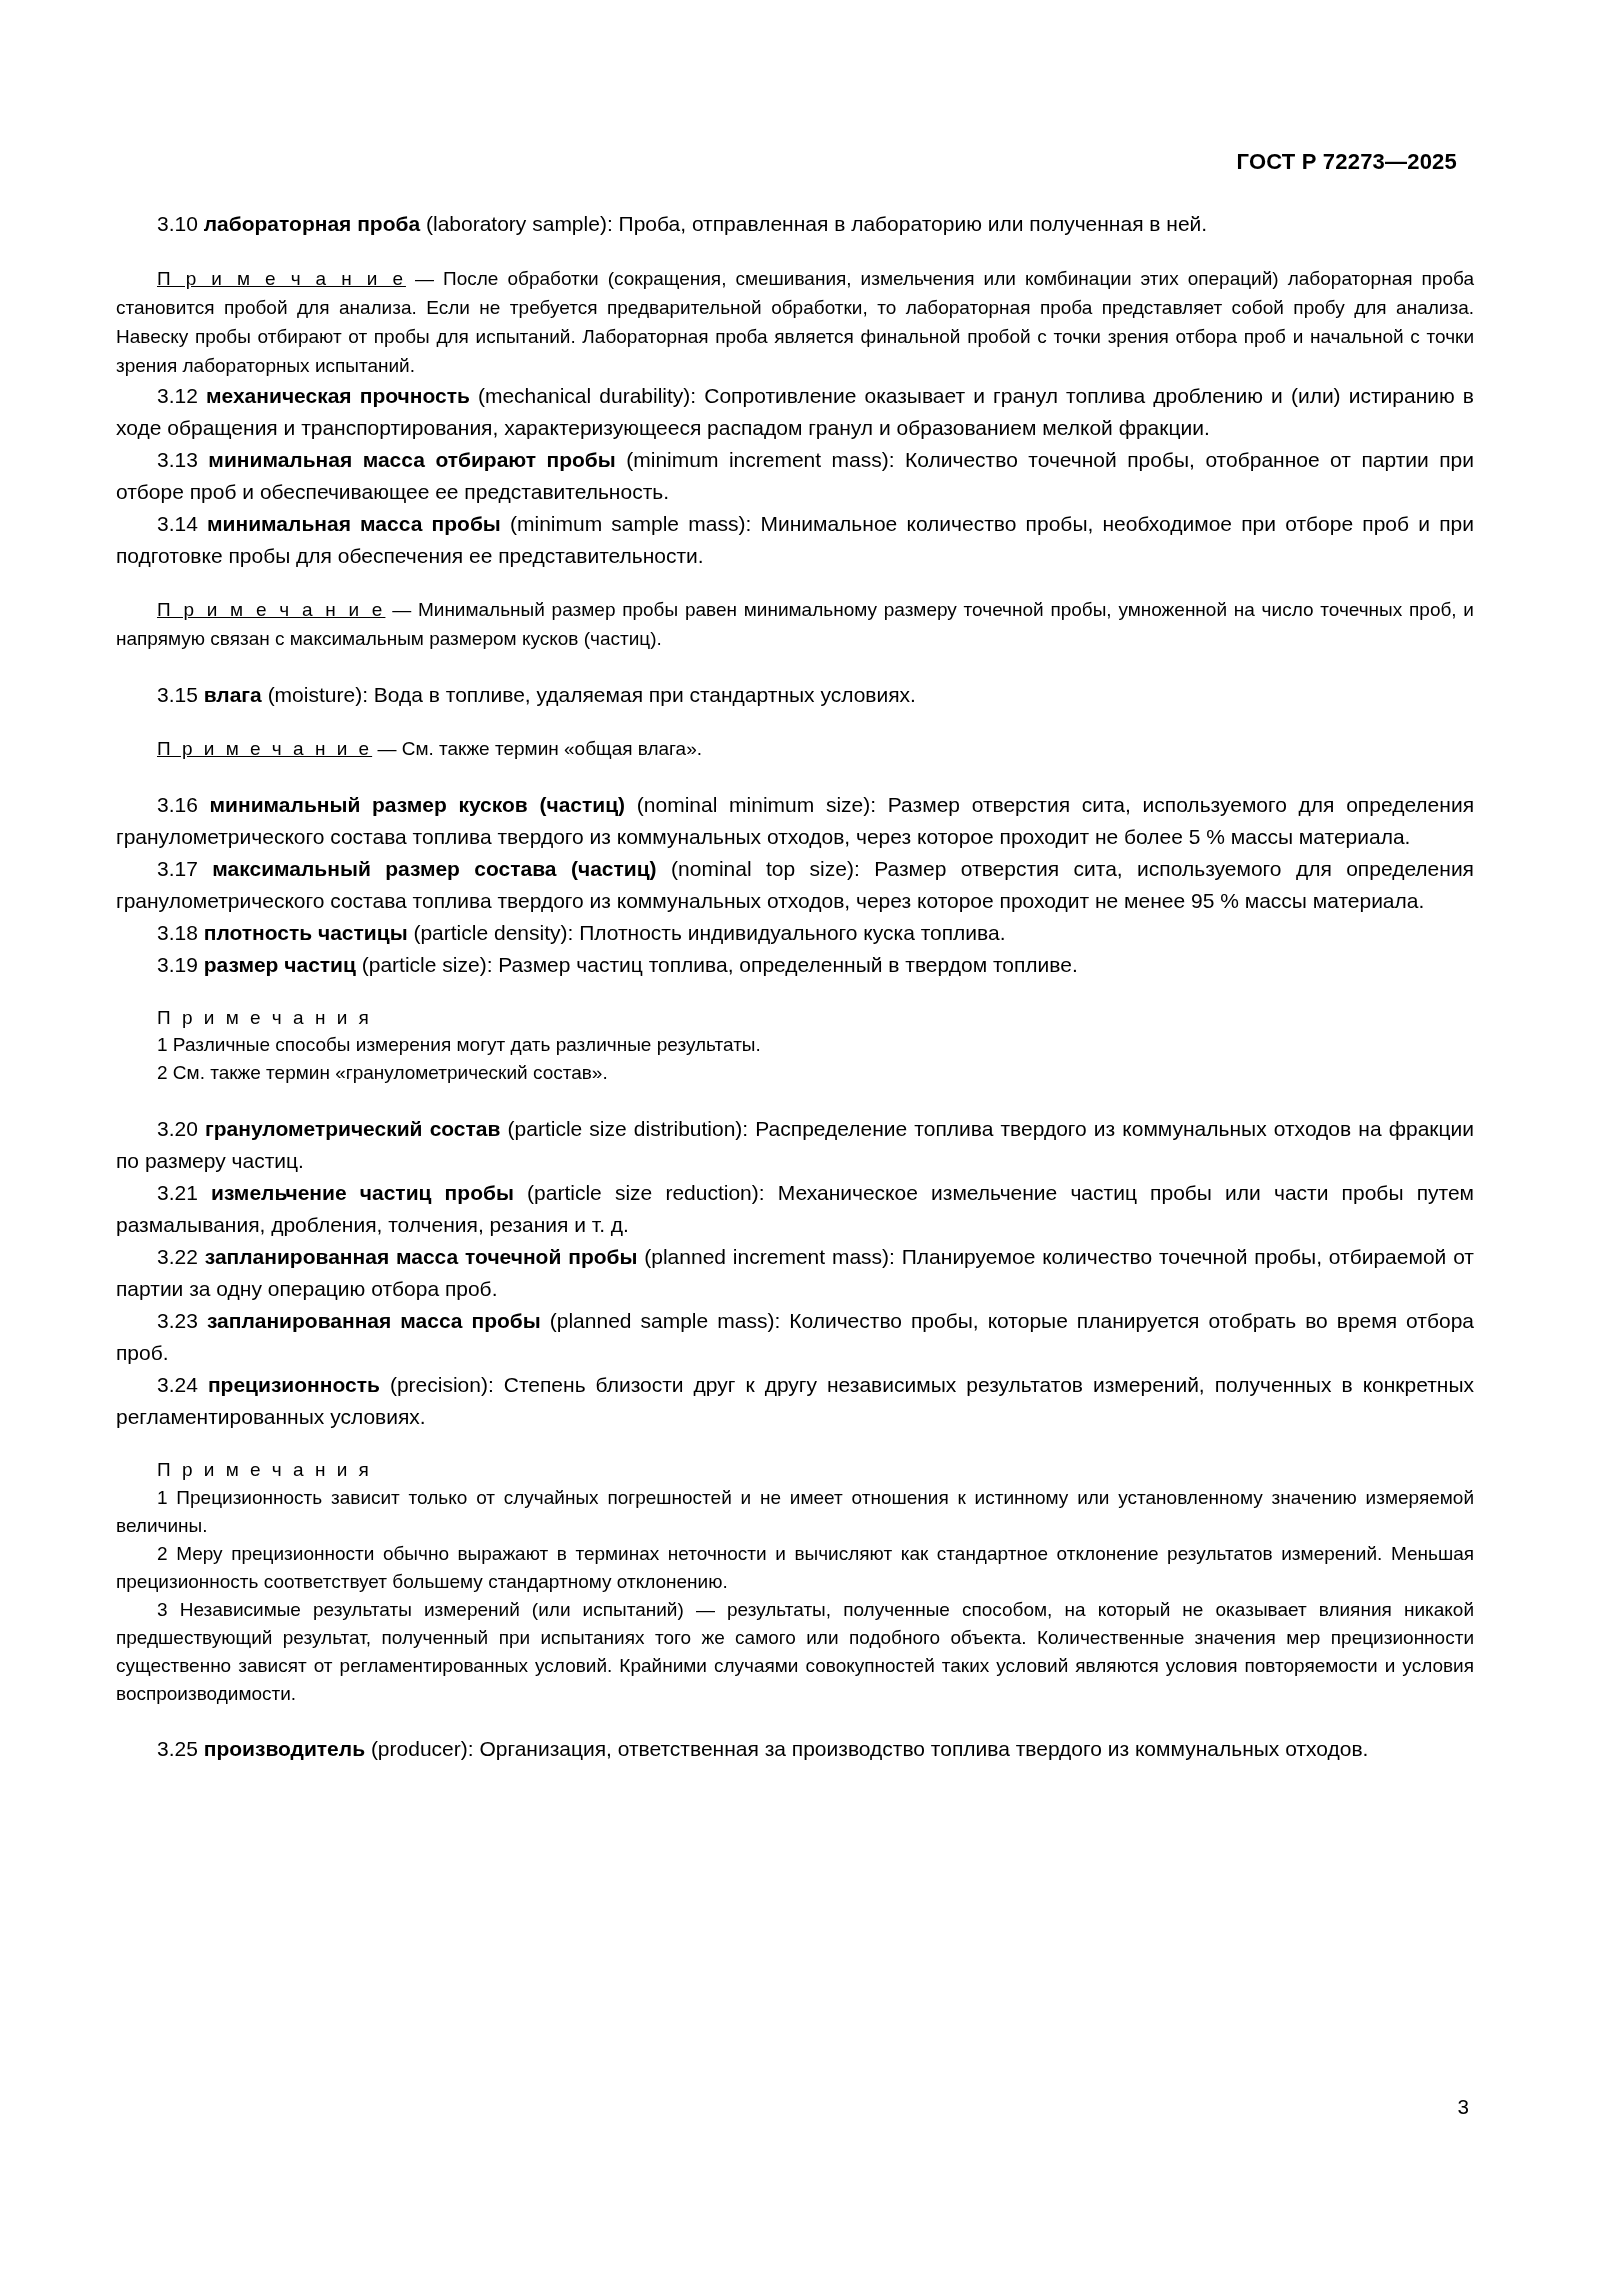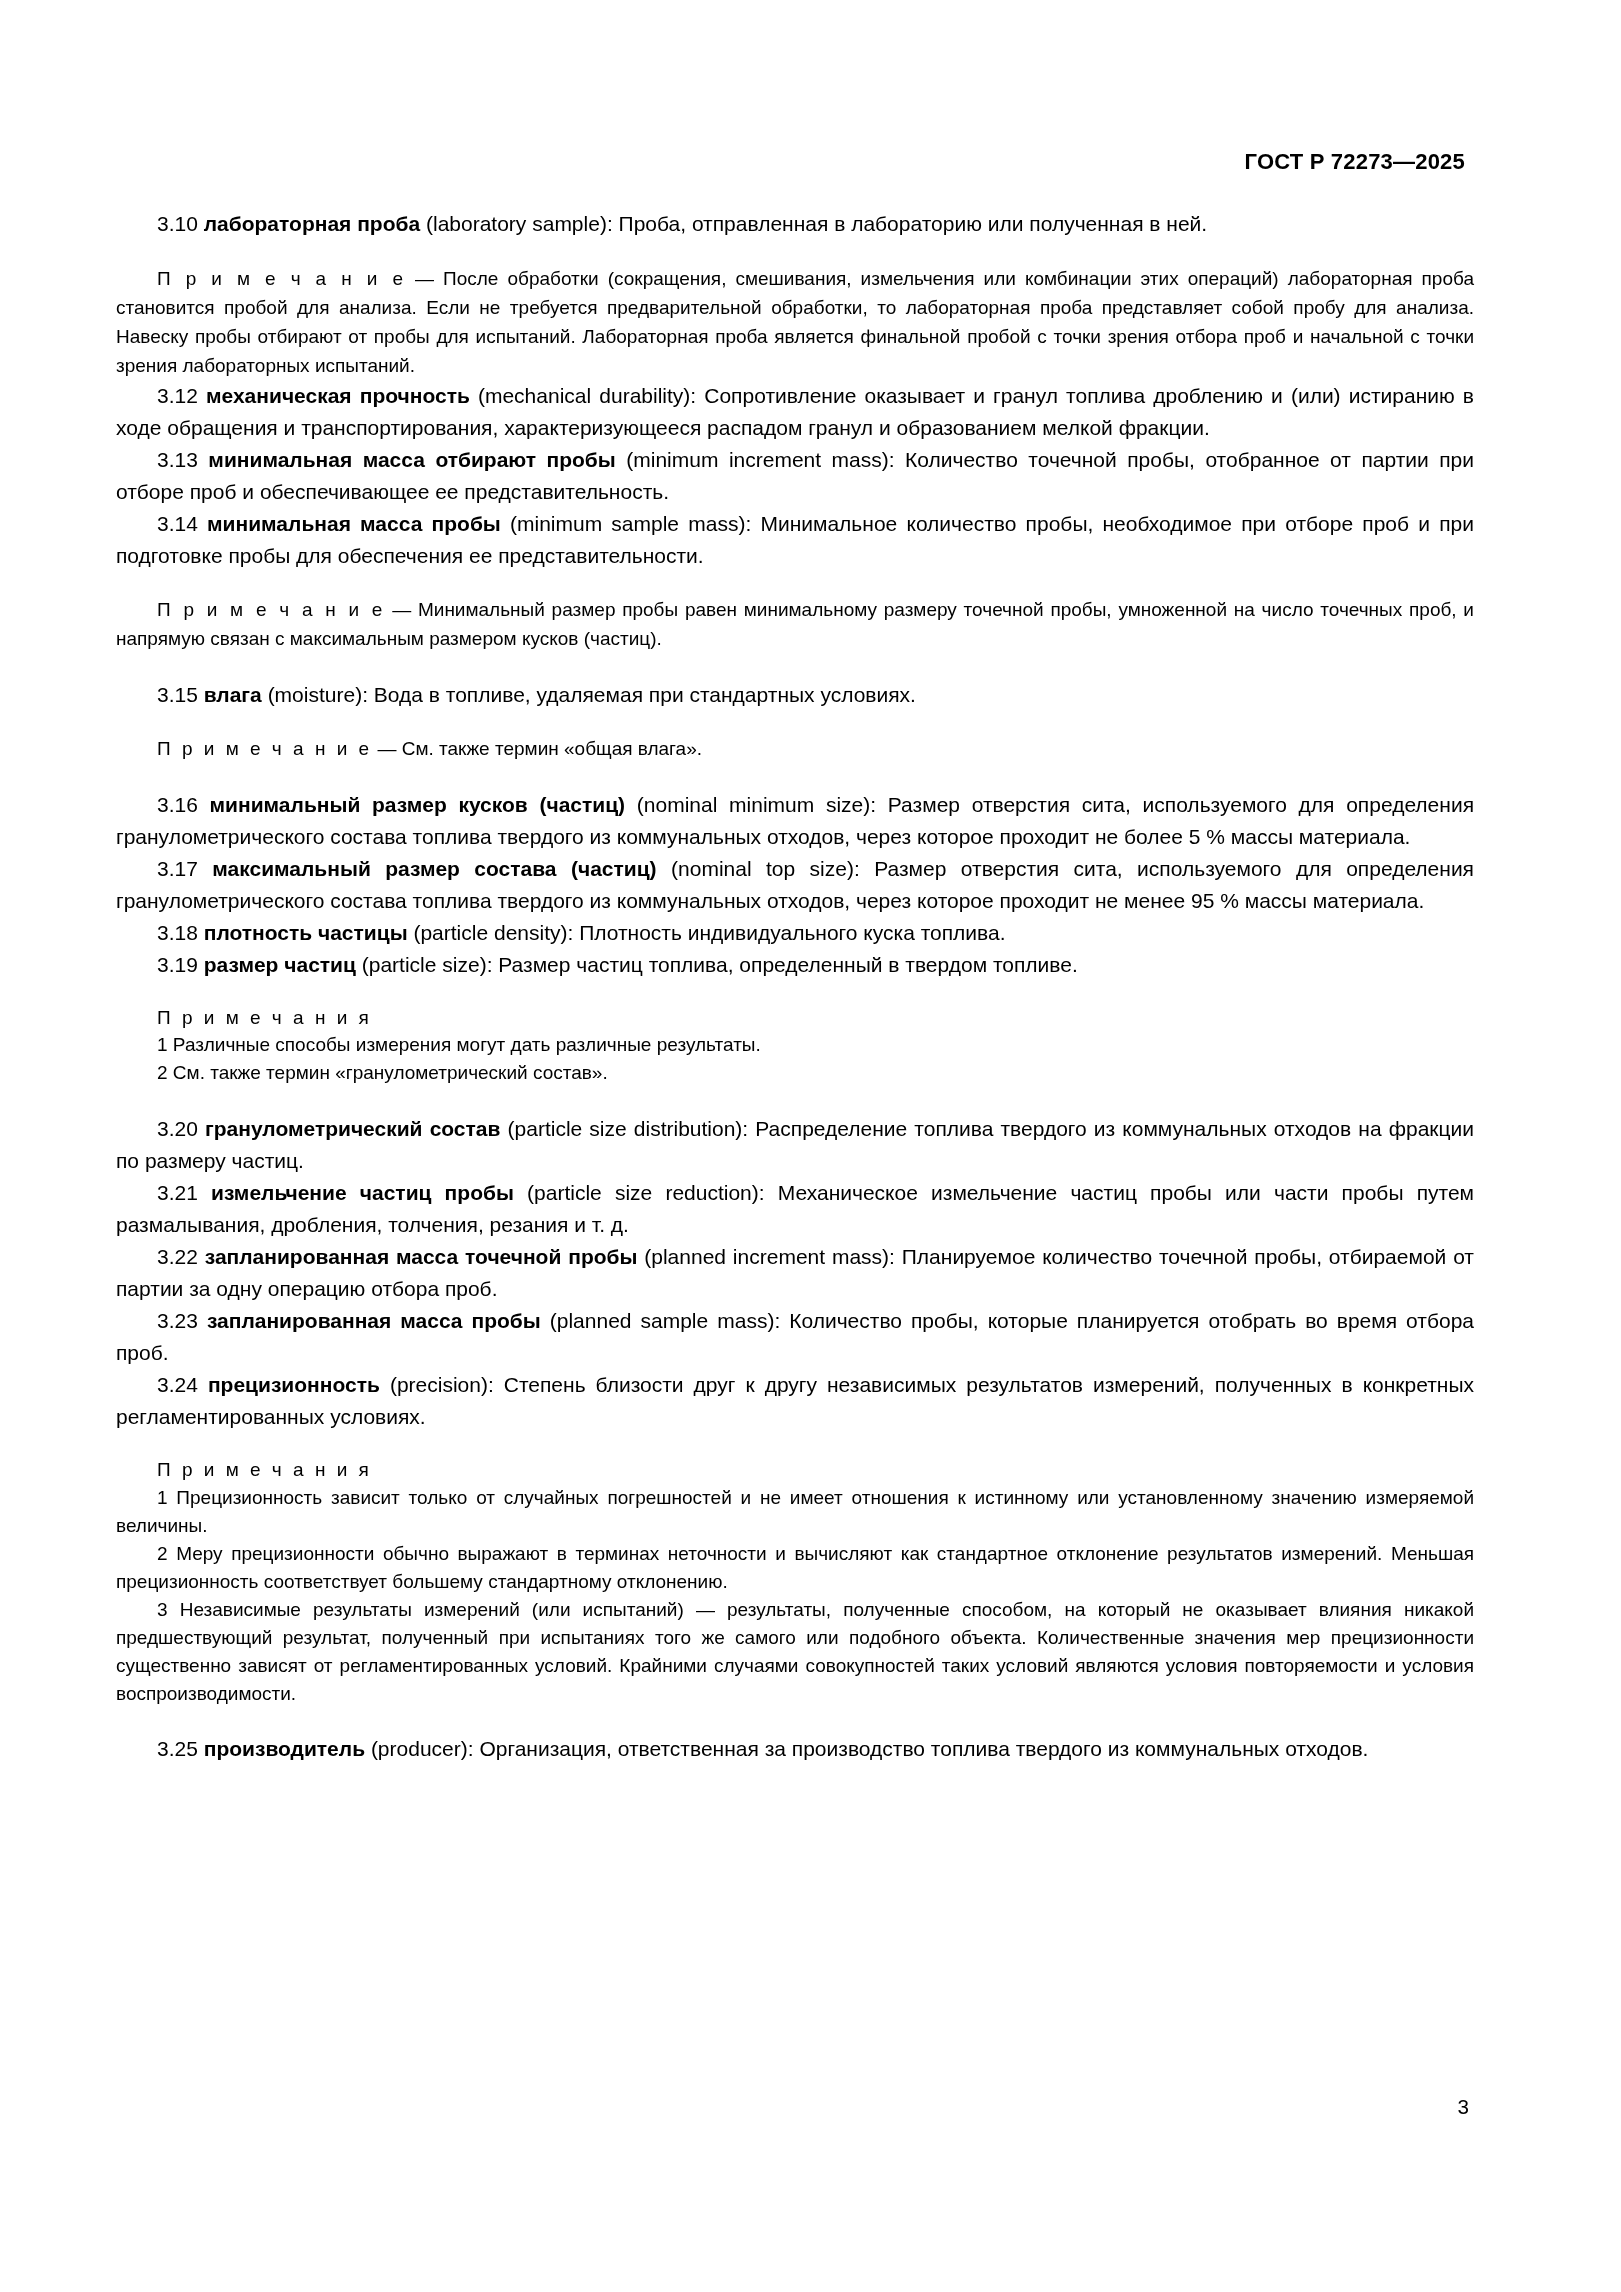--- a/index.html
+++ b/index.html
@@ -19,21 +19,21 @@
     position: absolute;
     left: 0; top: 0;
     width: 1621px;
     height: 2293px;
     box-sizing: border-box;
     padding: 0;
   }
   .header {
     position: absolute;
     top: 149px;
-    right: 156px;
+    right: 164px;
     font-size: 22px;
     font-weight: bold;
     letter-spacing: 0.2px;
     white-space: nowrap;
   }
   .content {
     position: absolute;
     left: 116px;
     top: 208px;
     width: 1358px;
@@ -58,20 +58,21 @@
   .b { font-weight: bold; }
   .note {
     font-size: 19px;
     line-height: 29px;
     text-align: justify;
     margin-top: 23.5px;
     text-indent: 41px;
   }
   .note-head {
     letter-spacing: 3px;
+    text-decoration: underline;
   }
   .notes-block {
     margin-top: 23.5px;
   }
   .notes-block .note-title {
     font-size: 19px;
     line-height: 27.4px;
     letter-spacing: 3px;
     text-indent: 41px;
   }

